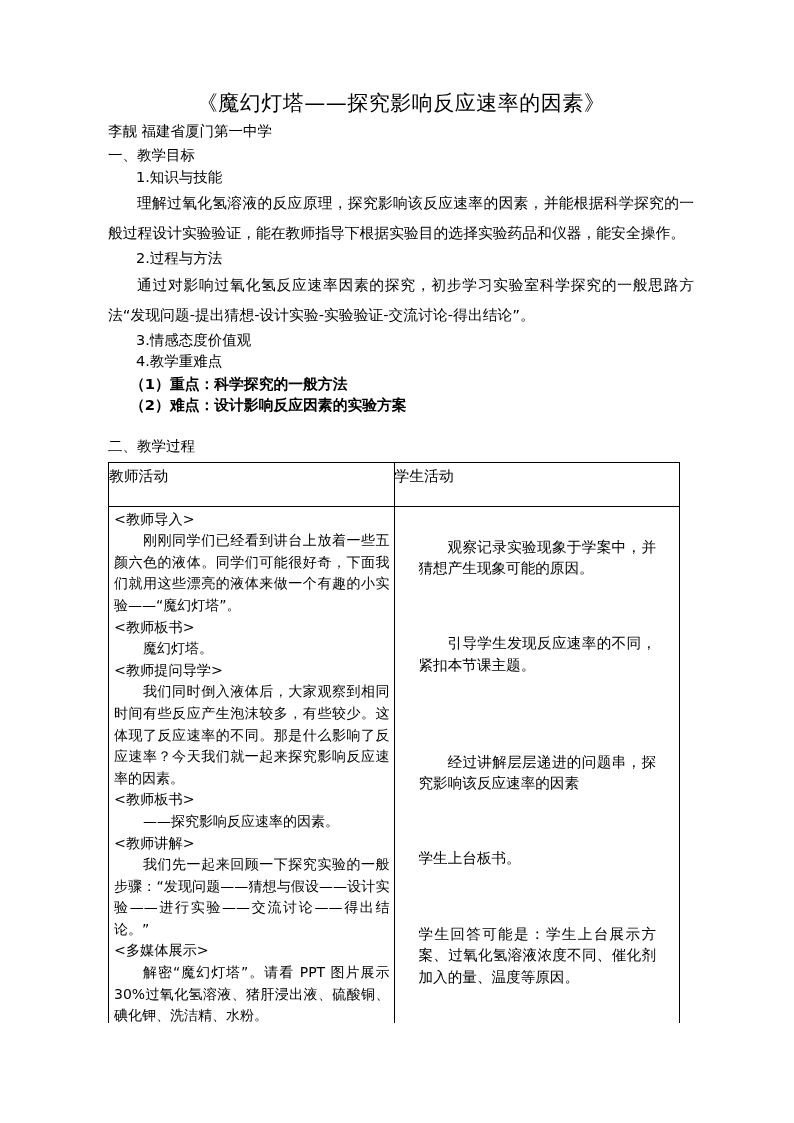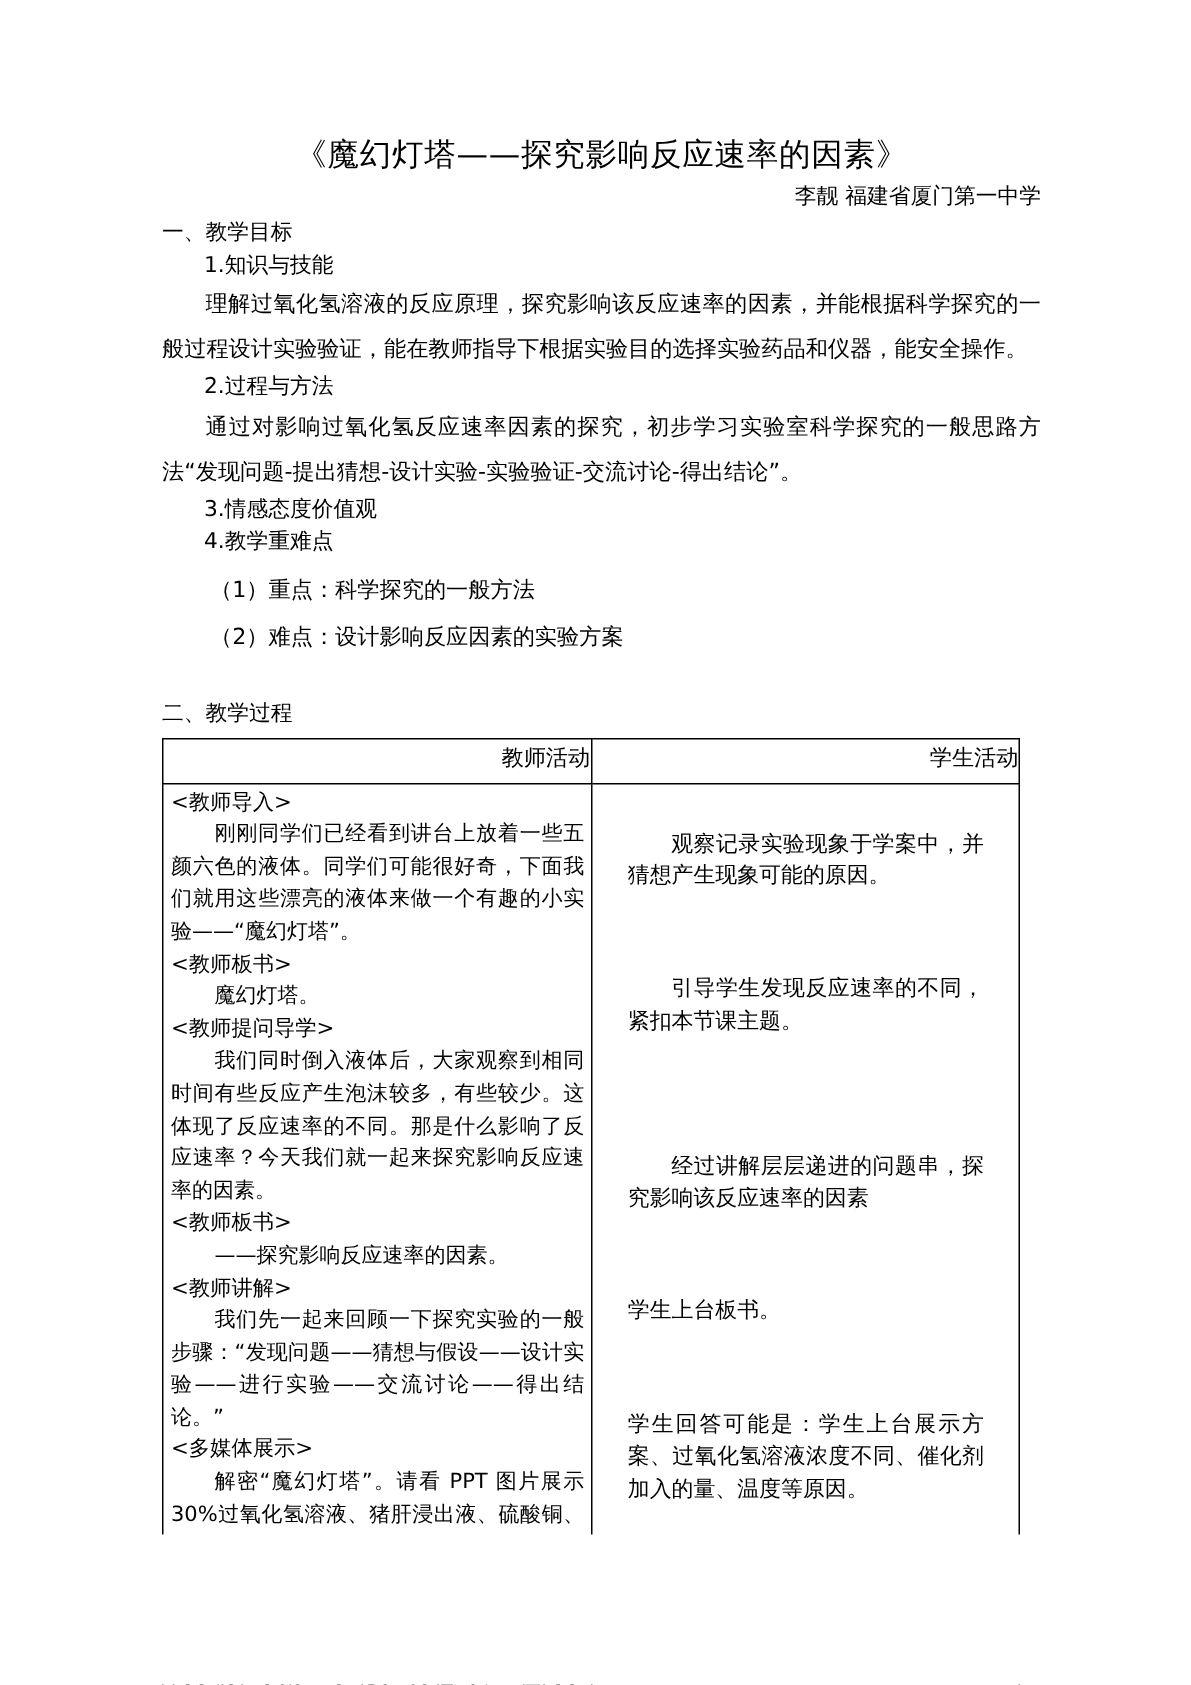--- a/index.html
+++ b/index.html
@@ -27,21 +27,21 @@
   }
   .doc-title {
     text-align: center;
     font-size: 21px;
     line-height: 30px;
     font-weight: normal;
     margin: 0 0 2px 0;
     letter-spacing: 0.5px;
   }
   .doc-author {
-    text-align: right;
+    text-align: left;
     font-size: 14.5px;
     line-height: 22px;
     margin: 0 0 3px 0;
   }
   .sec-head {
     font-size: 14.5px;
     line-height: 21.5px;
     margin: 0;
   }
   .lvl2 {
@@ -54,43 +54,44 @@
     font-size: 14.8px;
     line-height: 30px;
     margin: 0;
     text-indent: 29px;
     text-align: justify;
     text-justify: inter-ideograph;
   }
   .bullet {
     font-size: 14.8px;
     line-height: 21.8px;
-    margin: 10px;
+    margin: 0;
     text-indent: 22px;
+    font-weight: bold;
   }
   .gap-sm { height: 11px; }
   .gap-md { height: 20px; }
 
   table.process {
     border-collapse: collapse;
     width: 572px;
     margin: 0;
     table-layout: fixed;
   }
   table.process td, table.process th {
     border: 1px solid #000000;
     vertical-align: top;
     padding: 0;
   }
   table.process th {
-    text-align: right;
+    text-align: left;
     font-weight: normal;
     font-size: 14.8px;
     line-height: 24px;
-    padding: 1px 0 4px 0;
+    padding: 1px 0 18px 0;
   }
   td.col-teacher { width: 405px; }
   td.col-student { width: 165px; }
   .cell-inner {
     padding: 2px 4px 3px 5px;
   }
   .cell-inner-r {
     padding: 2px 7px 3px 8px;
   }
   .tag {

